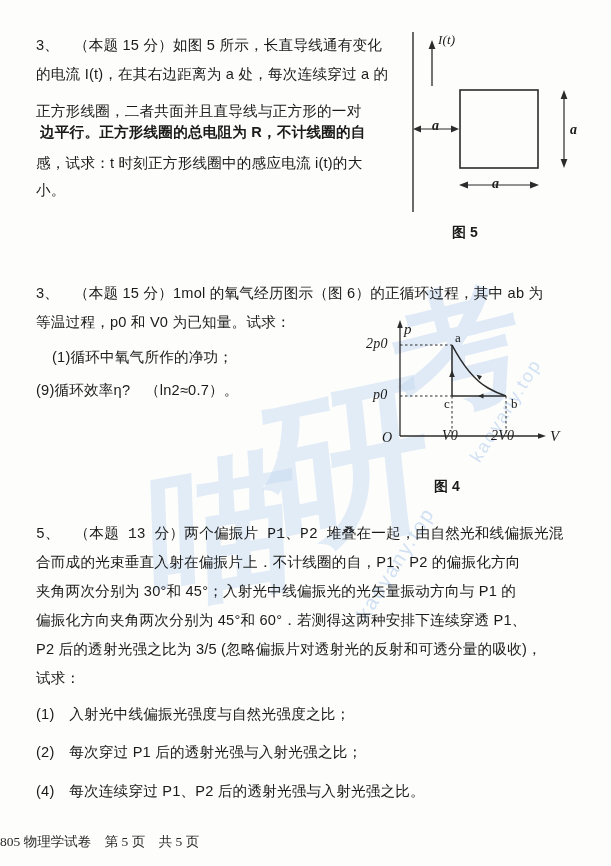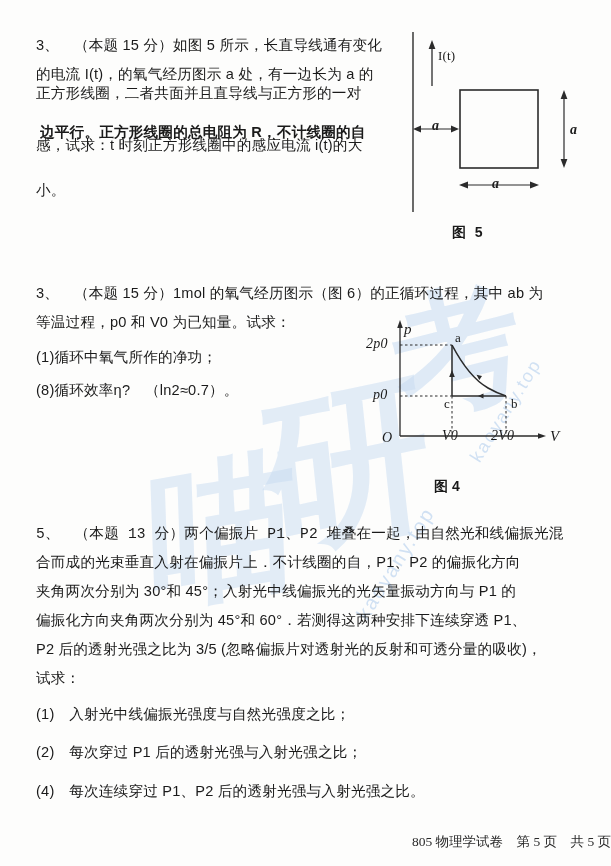--- a/index.html
+++ b/index.html
@@ -64,21 +64,21 @@
     font-family: "Liberation Sans", "DejaVu Sans", sans-serif;
     font-weight: bold;
     font-size: 14px;
     color: #1a1a1a;
     white-space: nowrap;
   }
   .footer {
     position: absolute;
     left: 0;
     width: 611px;
-    text-align: right;
+    text-align: left;
     font-family: "Liberation Serif", "DejaVu Serif", serif;
     font-size: 13.5px;
     color: #2a2a2a;
     white-space: nowrap;
   }
   svg { display: block; }
   .fig-svg { position: absolute; z-index: 2; }
 </style>
 </head>
 <body>
@@ -90,24 +90,24 @@
     <div class="wm-cal" style="left:262px; top:352px; font-size:170px; transform:rotate(-12deg) skewX(-6deg); opacity:.5;">研</div>
     <div class="wm-cal" style="left:148px; top:432px; font-size:150px; transform:rotate(-10deg) skewX(-8deg); opacity:.5;">喵</div>
     <div class="wm-url" style="left:352px; top:612px; transform:rotate(-58deg); transform-origin:left top;">kaoyany.top</div>
     <div class="wm-url" style="left:466px; top:455px; transform:rotate(-58deg); transform-origin:left top; font-size:18px;">kaoyany.top</div>
   </div>
 
   <div class="content">
 
     <div>
       <div class="qline" style="left:36px; top:36px;">3、　（本题 15 分）如图 5 所示，长直导线通有变化</div>
-      <div class="qline" style="left:36px; top:65px;">的电流 I(t)，的氧气经历图示 a 处，有一边长为 a 的</div>
-      <div class="qline" style="left:36px; top:84px;text-align:right;">正方形线圈，二者共面并且直导线与正方形的一对</div>
+      <div class="qline" style="left:36px; top:65px;">的电流 I(t)，在其右边距离为 a 处，每次连续穿过 a 的</div>
+      <div class="qline" style="left:36px; top:102px;text-align:right;">正方形线圈，二者共面并且直导线与正方形的一对</div>
       <div class="qline" style="left:40px; top:123px;font-weight:bold;">边平行。正方形线圈的总电阻为 R，不计线圈的自</div>
-      <div class="qline" style="left:36px; top:136px;">感，试求：t 时刻正方形线圈中的感应电流 i(t)的大</div>
+      <div class="qline" style="left:36px; top:154px;">感，试求：t 时刻正方形线圈中的感应电流 i(t)的大</div>
       <div class="qline" style="left:36px; top:181px;">小。</div>
     </div>
 
     <svg class="fig-svg" style="left:404px; top:30px;" width="200" height="185" viewBox="0 0 200 185">
 
       <line x1="9" y1="2" x2="9" y2="182" stroke="#2b2b2b" stroke-width="1.4"></line>
 
       <line x1="28" y1="56" x2="28" y2="16" stroke="#2b2b2b" stroke-width="1.3"></line>
       <polygon points="28,10 24.6,19 31.4,19" fill="#2b2b2b"></polygon>
 
@@ -118,31 +118,31 @@
       <polygon points="55,99 47,95.6 47,102.4" fill="#2b2b2b"></polygon>
 
       <line x1="160" y1="66" x2="160" y2="132" stroke="#2b2b2b" stroke-width="1.2"></line>
       <polygon points="160,60 156.6,69 163.4,69" fill="#2b2b2b"></polygon>
       <polygon points="160,138 156.6,129 163.4,129" fill="#2b2b2b"></polygon>
 
       <line x1="61" y1="155" x2="129" y2="155" stroke="#2b2b2b" stroke-width="1.2"></line>
       <polygon points="55,155 64,151.6 64,158.4" fill="#2b2b2b"></polygon>
       <polygon points="135,155 126,151.6 126,158.4" fill="#2b2b2b"></polygon>
     </svg>
-    <div class="qline" style="left:438px; top:48px; font-size:13px; font-family:'Liberation Serif', serif;">I(t)</div>
+    <div class="qline" style="left:438px; top:32px; font-size:13px; font-style:italic; font-family:'Liberation Serif', serif;">I(t)</div>
     <div class="qline" style="left:432px; top:118px; font-size:14px; font-style:italic; font-weight:bold; font-family:'Liberation Serif', serif;">a</div>
     <div class="qline" style="left:570px; top:122px; font-size:14px; font-style:italic; font-weight:bold; font-family:'Liberation Serif', serif;">a</div>
     <div class="qline" style="left:492px; top:176px; font-size:14px; font-style:italic; font-weight:bold; font-family:'Liberation Serif', serif;">a</div>
-    <div class="fig-cap" style="left:452px; top:224px;font-family:Liberation Mono, monospace;">图 5</div>
+    <div class="fig-cap" style="left:452px; top:224px;">图 5</div>
 
     <div>
       <div class="qline" style="left:36px; top:284px;">3、　（本题 15 分）1mol 的氧气经历图示（图 6）的正循环过程，其中 ab 为</div>
       <div class="qline" style="left:36px; top:313px;">等温过程，p0 和 V0 为已知量。试求：</div>
-      <div class="qline" style="left:36px; top:348px;">(1)循环中氧气所作的净功；</div>
-      <div class="qline" style="left:36px; top:381px;">(8)循环效率η?　（ln2≈0.7）。</div>
+      <div class="qline" style="left:52px; top:348px;">(1)循环中氧气所作的净功；</div>
+      <div class="qline" style="left:36px; top:381px;">(9)循环效率η?　（ln2≈0.7）。</div>
     </div>
 
     <svg class="fig-svg" style="left:370px; top:318px;" width="190" height="140" viewBox="0 0 190 140">
 
       <line x1="30" y1="118" x2="30" y2="6" stroke="#2b2b2b" stroke-width="1.3"></line>
       <polygon points="30,2 27.2,10 32.8,10" fill="#2b2b2b"></polygon>
 
       <line x1="30" y1="118" x2="172" y2="118" stroke="#2b2b2b" stroke-width="1.3"></line>
       <polygon points="176,118 168,115.2 168,120.8" fill="#2b2b2b"></polygon>
 

